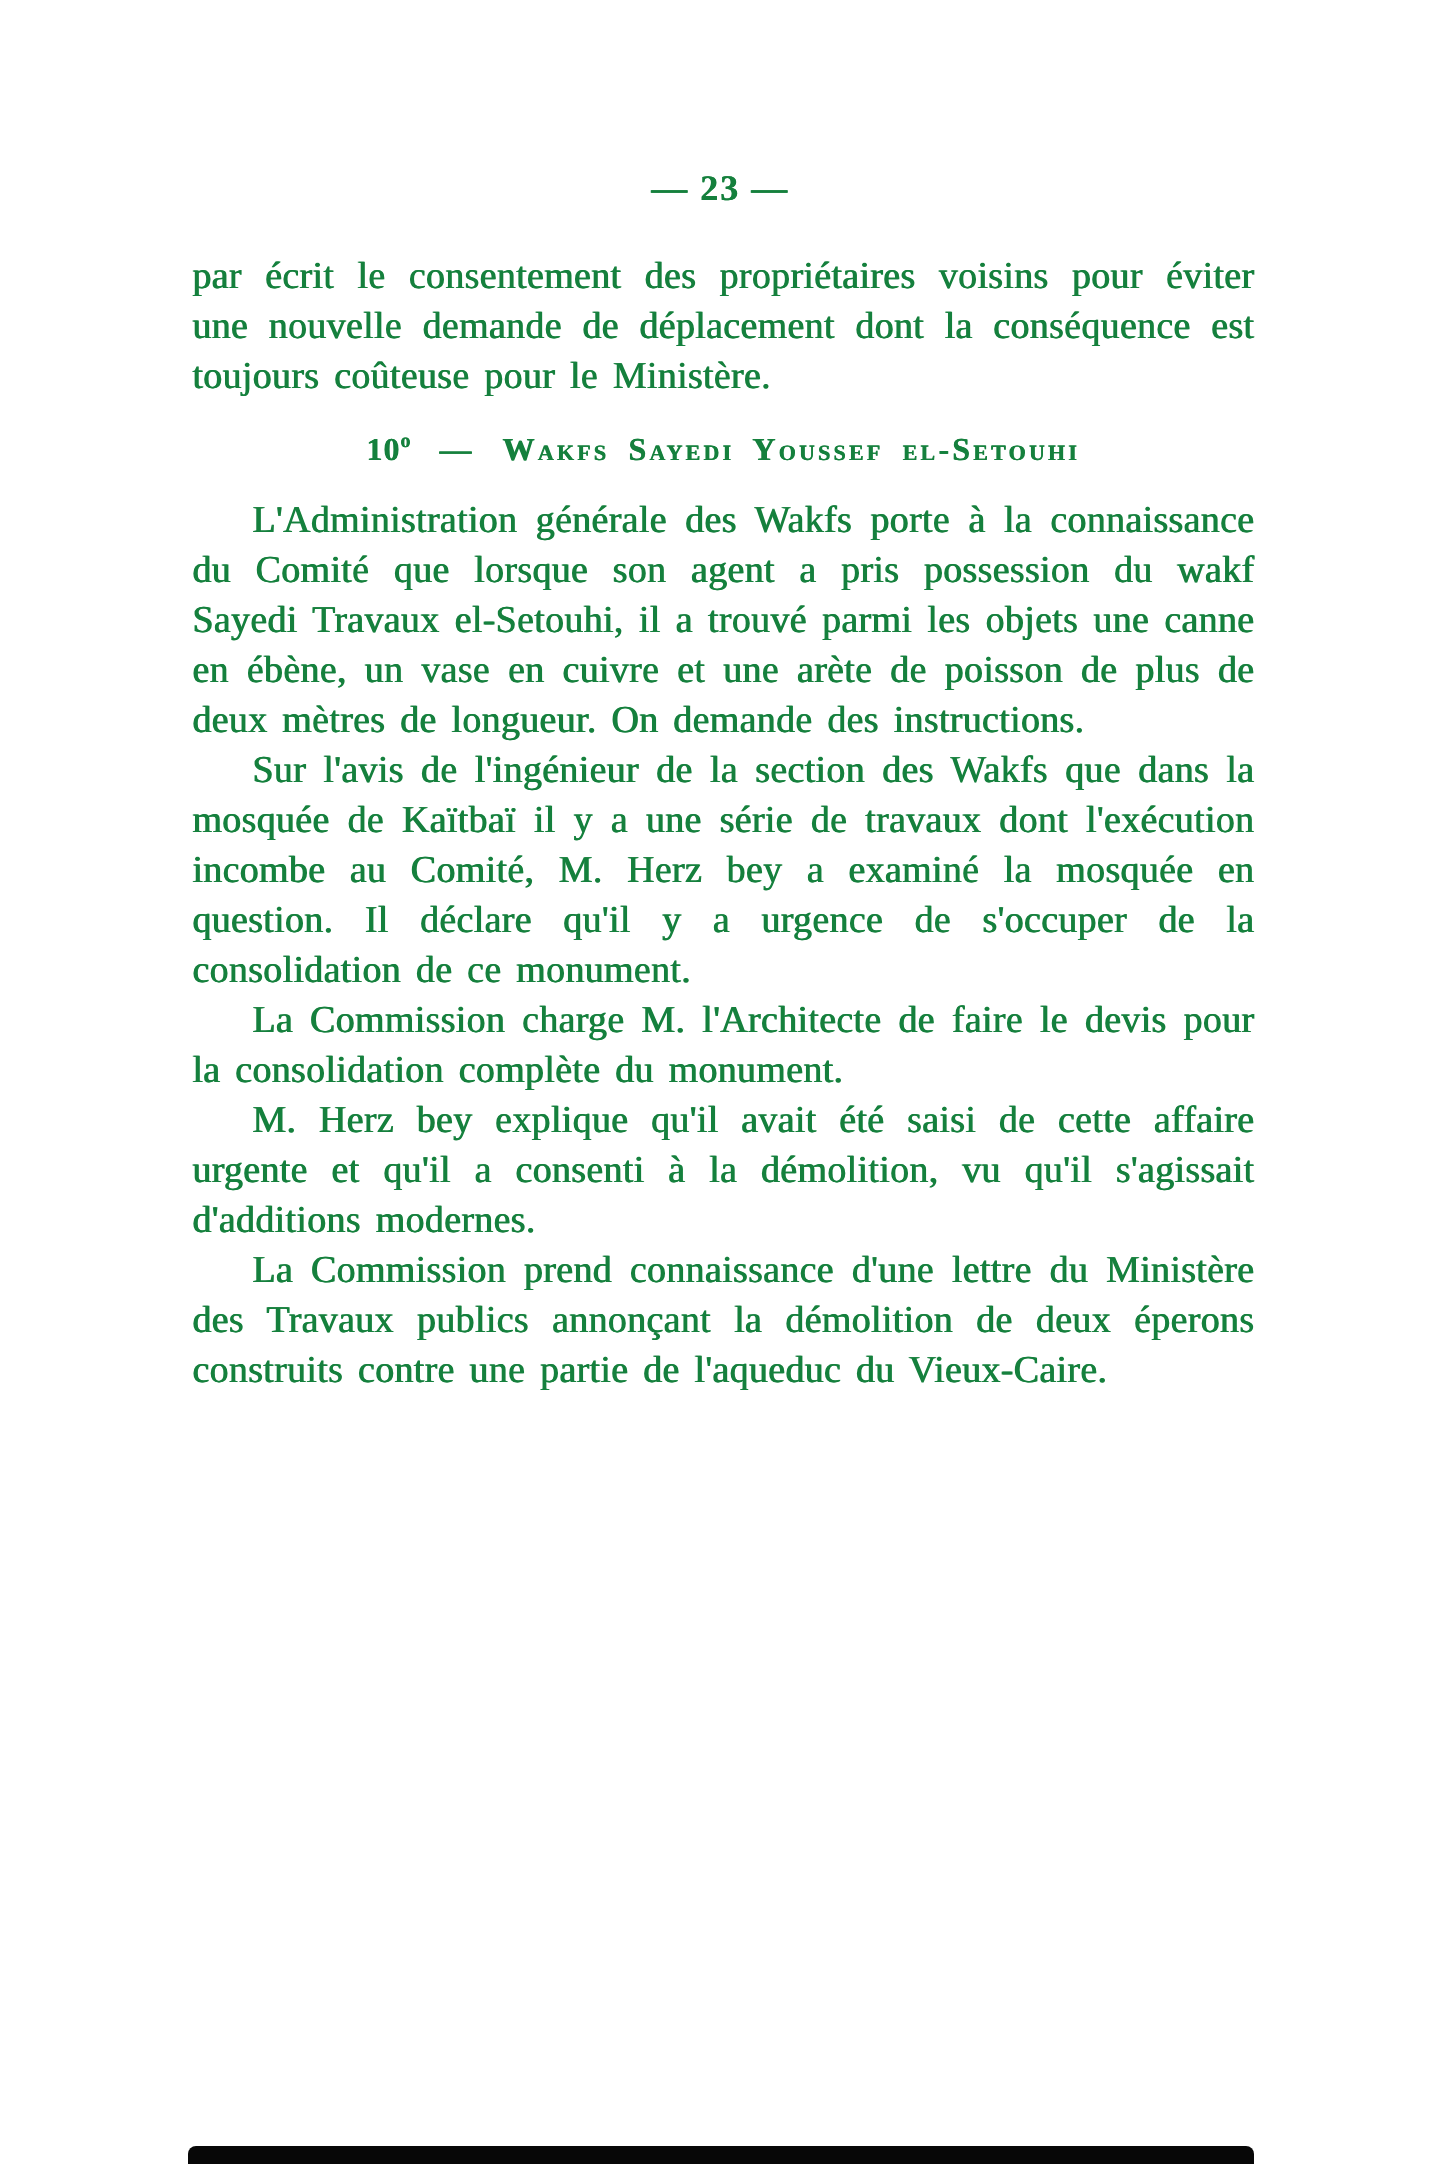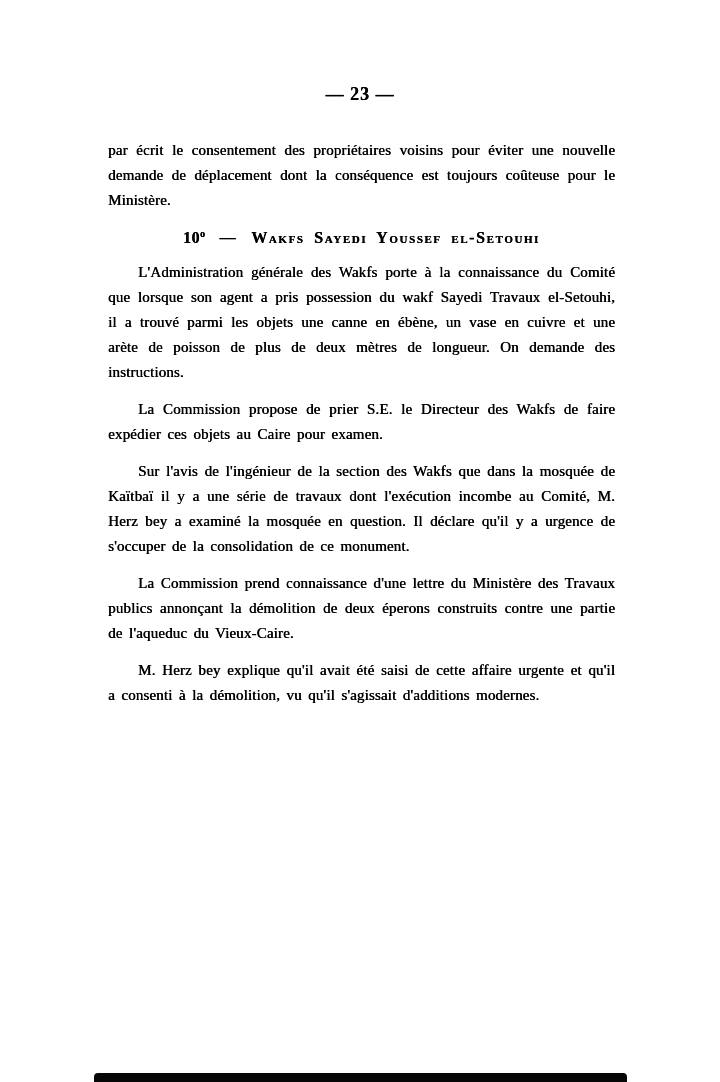--- a/index.html
+++ b/index.html
@@ -7,42 +7,42 @@
     padding: 0;
     background: #ffffff;
   }
   .sheet {
     position: relative;
     width: 720px;
     height: 1082px;
     background: #ffffff;
     overflow: hidden;
     font-family: "Liberation Serif", "DejaVu Serif", serif;
-    color: #000000;
+    color: #15803d;
   }
   .page-number {
     position: absolute;
     top: 84px;
     left: 0;
     width: 720px;
     text-align: center;
     font-size: 18px;
     font-weight: bold;
     letter-spacing: 1px;
     text-shadow: 0.3px 0 0 currentColor;
   }
   .text-block {
     position: absolute;
     top: 126px;
     left: 96px;
     width: 531px;
   }
   .para {
-    margin: 12px;
-    font-size: 15px;
+    margin: 0;
+    font-size: 19px;
     line-height: 25px;
     text-align: justify;
     word-spacing: 2.5px;
     letter-spacing: 0.15px;
     text-shadow: 0.45px 0 0 currentColor; 
   }
   .para.indent {
     text-indent: 30px;
   }
   .section-heading {
@@ -83,20 +83,20 @@
 </head>
 <body>
 
 <div class="sheet">
   <header class="page-number">— 23 —</header>
 
   <main class="text-block">
       <p class="para">par écrit le consentement des propriétaires voisins pour éviter une nouvelle demande de déplacement dont la conséquence est toujours coûteuse pour le Ministère.</p>
       <h2 class="section-heading"><span class="ord">10<sup>o</sup></span><span class="hdash">—</span><span class="sc">Wakfs Sayedi Youssef el-Setouhi</span></h2>
       <p class="para indent">L'Administration générale des Wakfs porte à la connaissance du Comité que lorsque son agent a pris possession du wakf Sayedi Travaux el-Setouhi, il a trouvé parmi les objets une canne en ébène, un vase en cuivre et une arète de poisson de plus de deux mètres de longueur. On demande des instructions.</p>
-      <p class="para indent">La Commission propose de prier S.E. le Directeur des Wakfs de faire expédier ces objets au Caire pour examen.</p>
       <p class="para indent">Sur l'avis de l'ingénieur de la section des Wakfs que dans la mosquée de Kaïtbaï il y a une série de travaux dont l'exécution incombe au Comité, M. Herz bey a examiné la mosquée en question. Il déclare qu'il y a urgence de s'occuper de la consolidation de ce monument.</p>
+      <p class="para indent">La Commission charge M. l'Architecte de faire le devis pour la consolidation complète du monument.</p>
+      <p class="para indent">M. Herz bey explique qu'il avait été saisi de cette affaire urgente et qu'il a consenti à la démolition, vu qu'il s'agissait d'additions modernes.</p>
       <p class="para indent">La Commission prend connaissance d'une lettre du Ministère des Travaux publics annonçant la démolition de deux éperons construits contre une partie de l'aqueduc du Vieux-Caire.</p>
-      <p class="para indent">M. Herz bey explique qu'il avait été saisi de cette affaire urgente et qu'il a consenti à la démolition, vu qu'il s'agissait d'additions modernes.</p>
     </main>
 
   <div class="scan-bar"></div>
 </div>
 
 </body></html>

